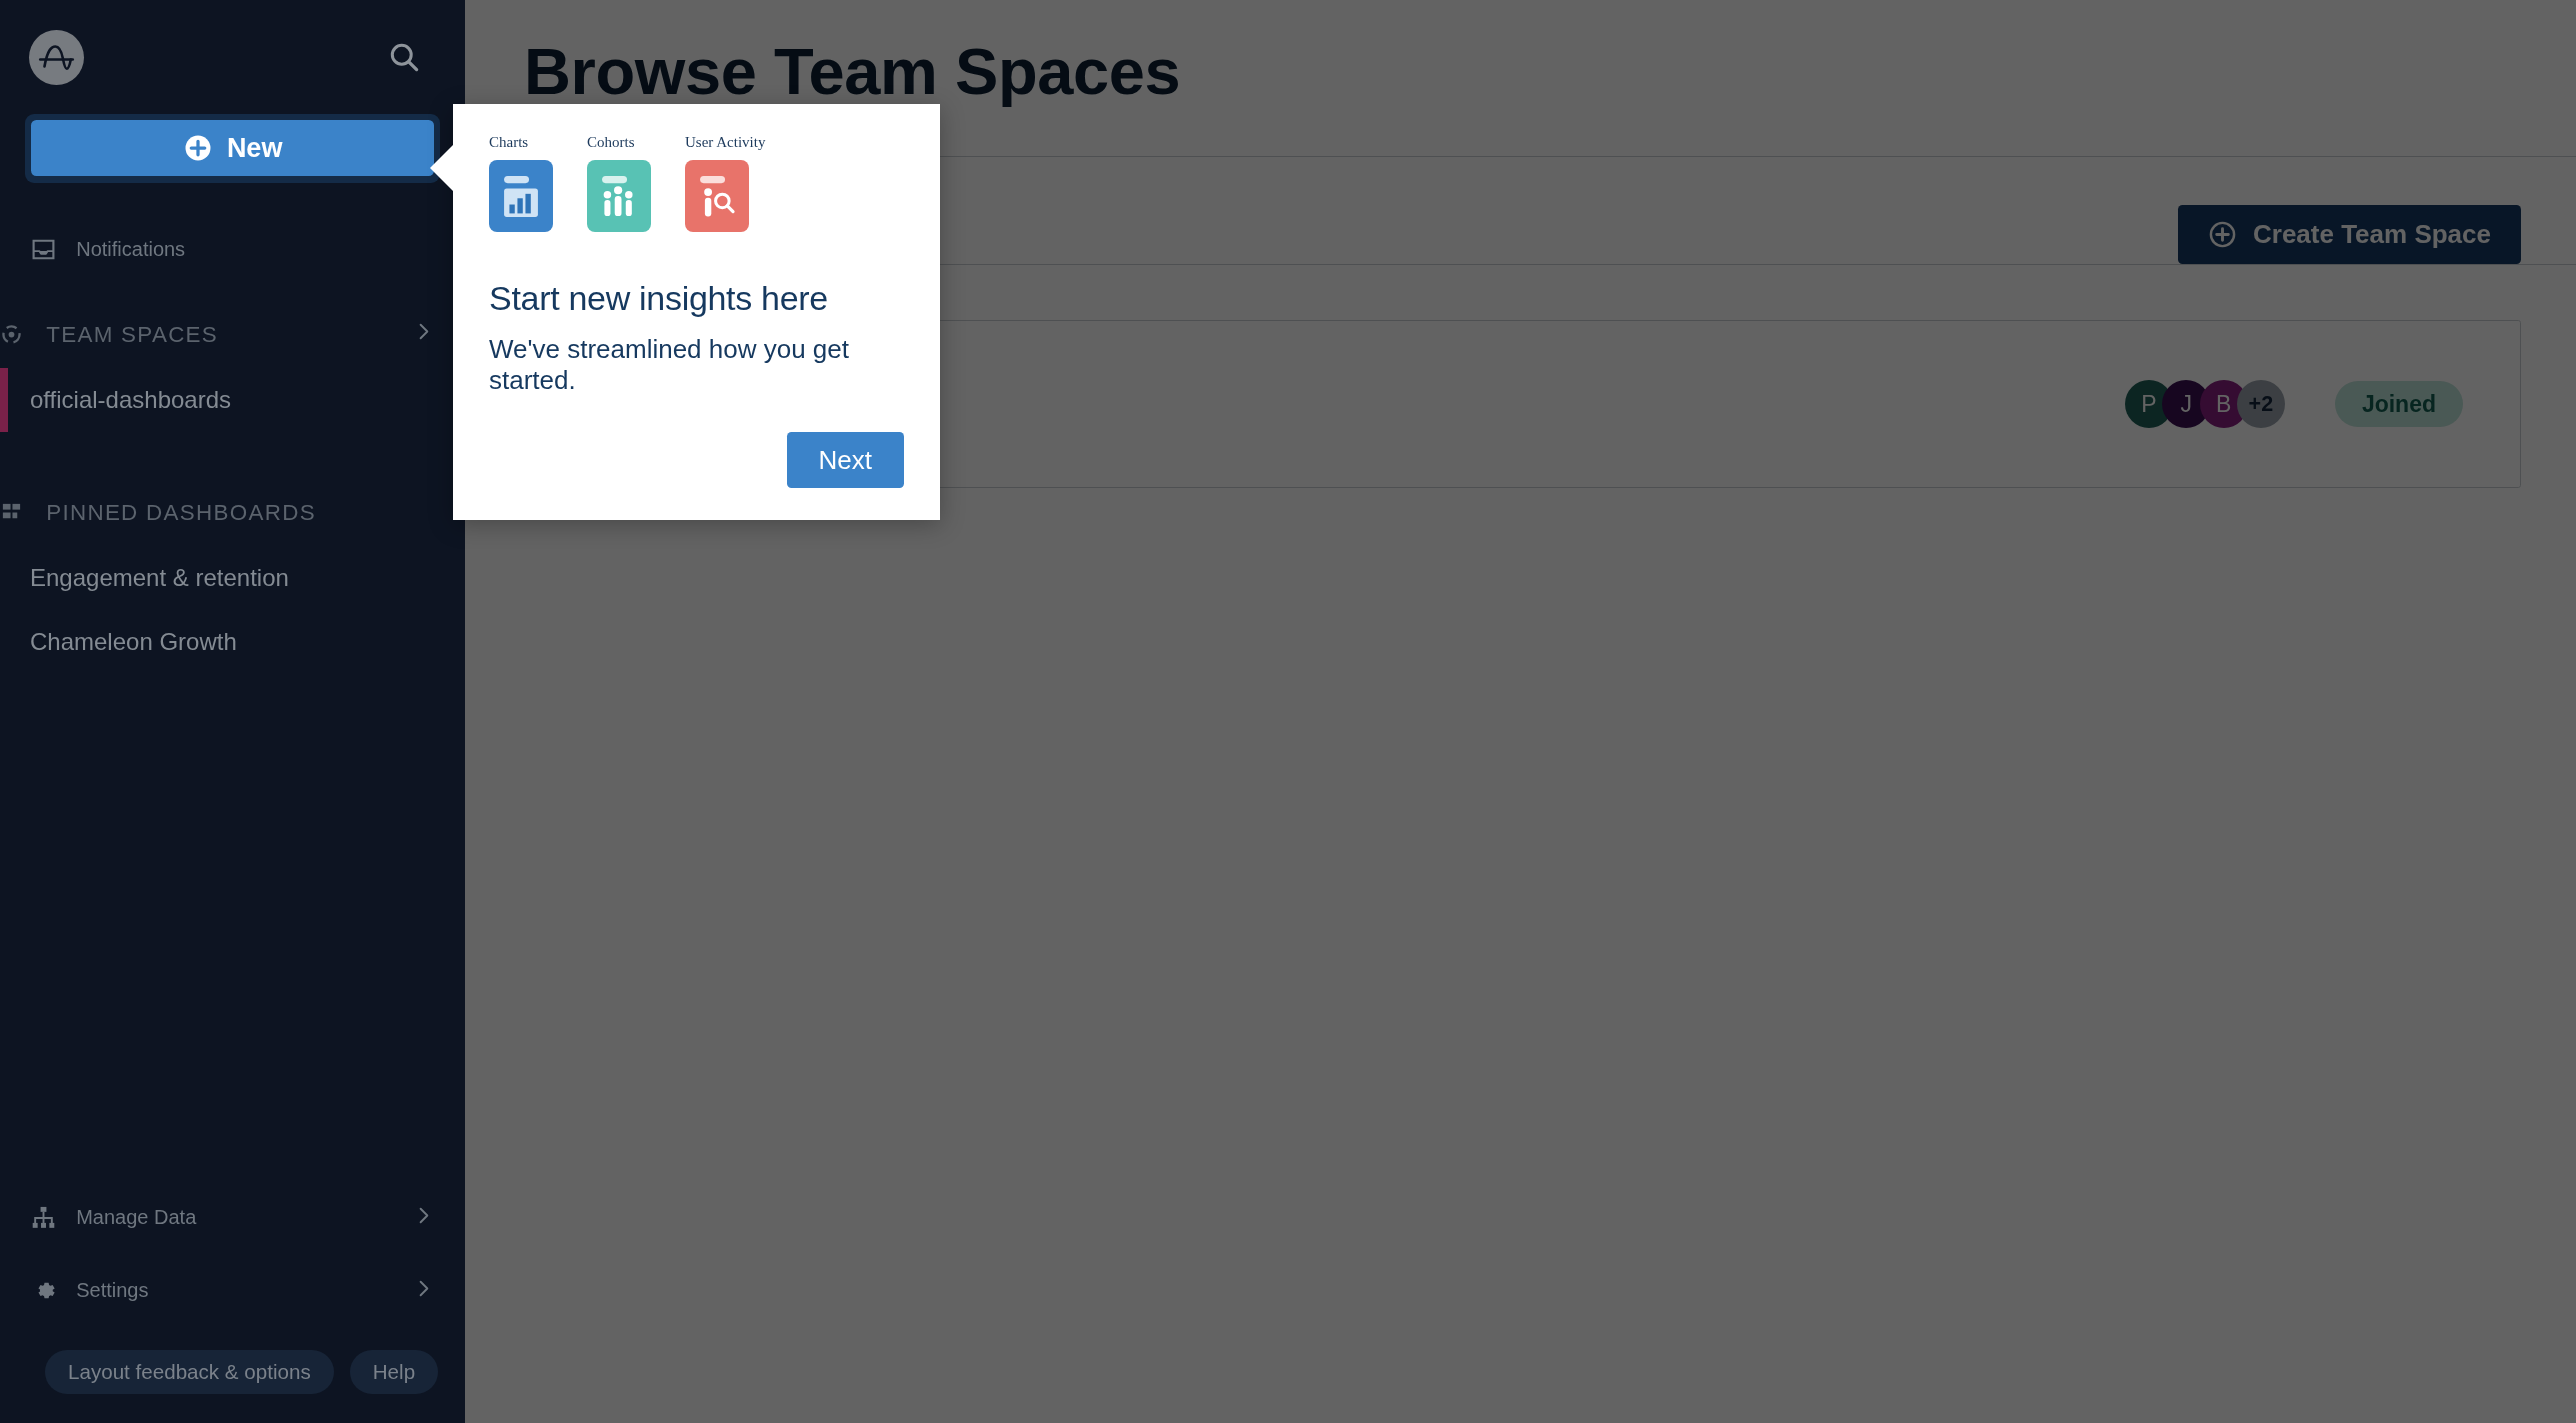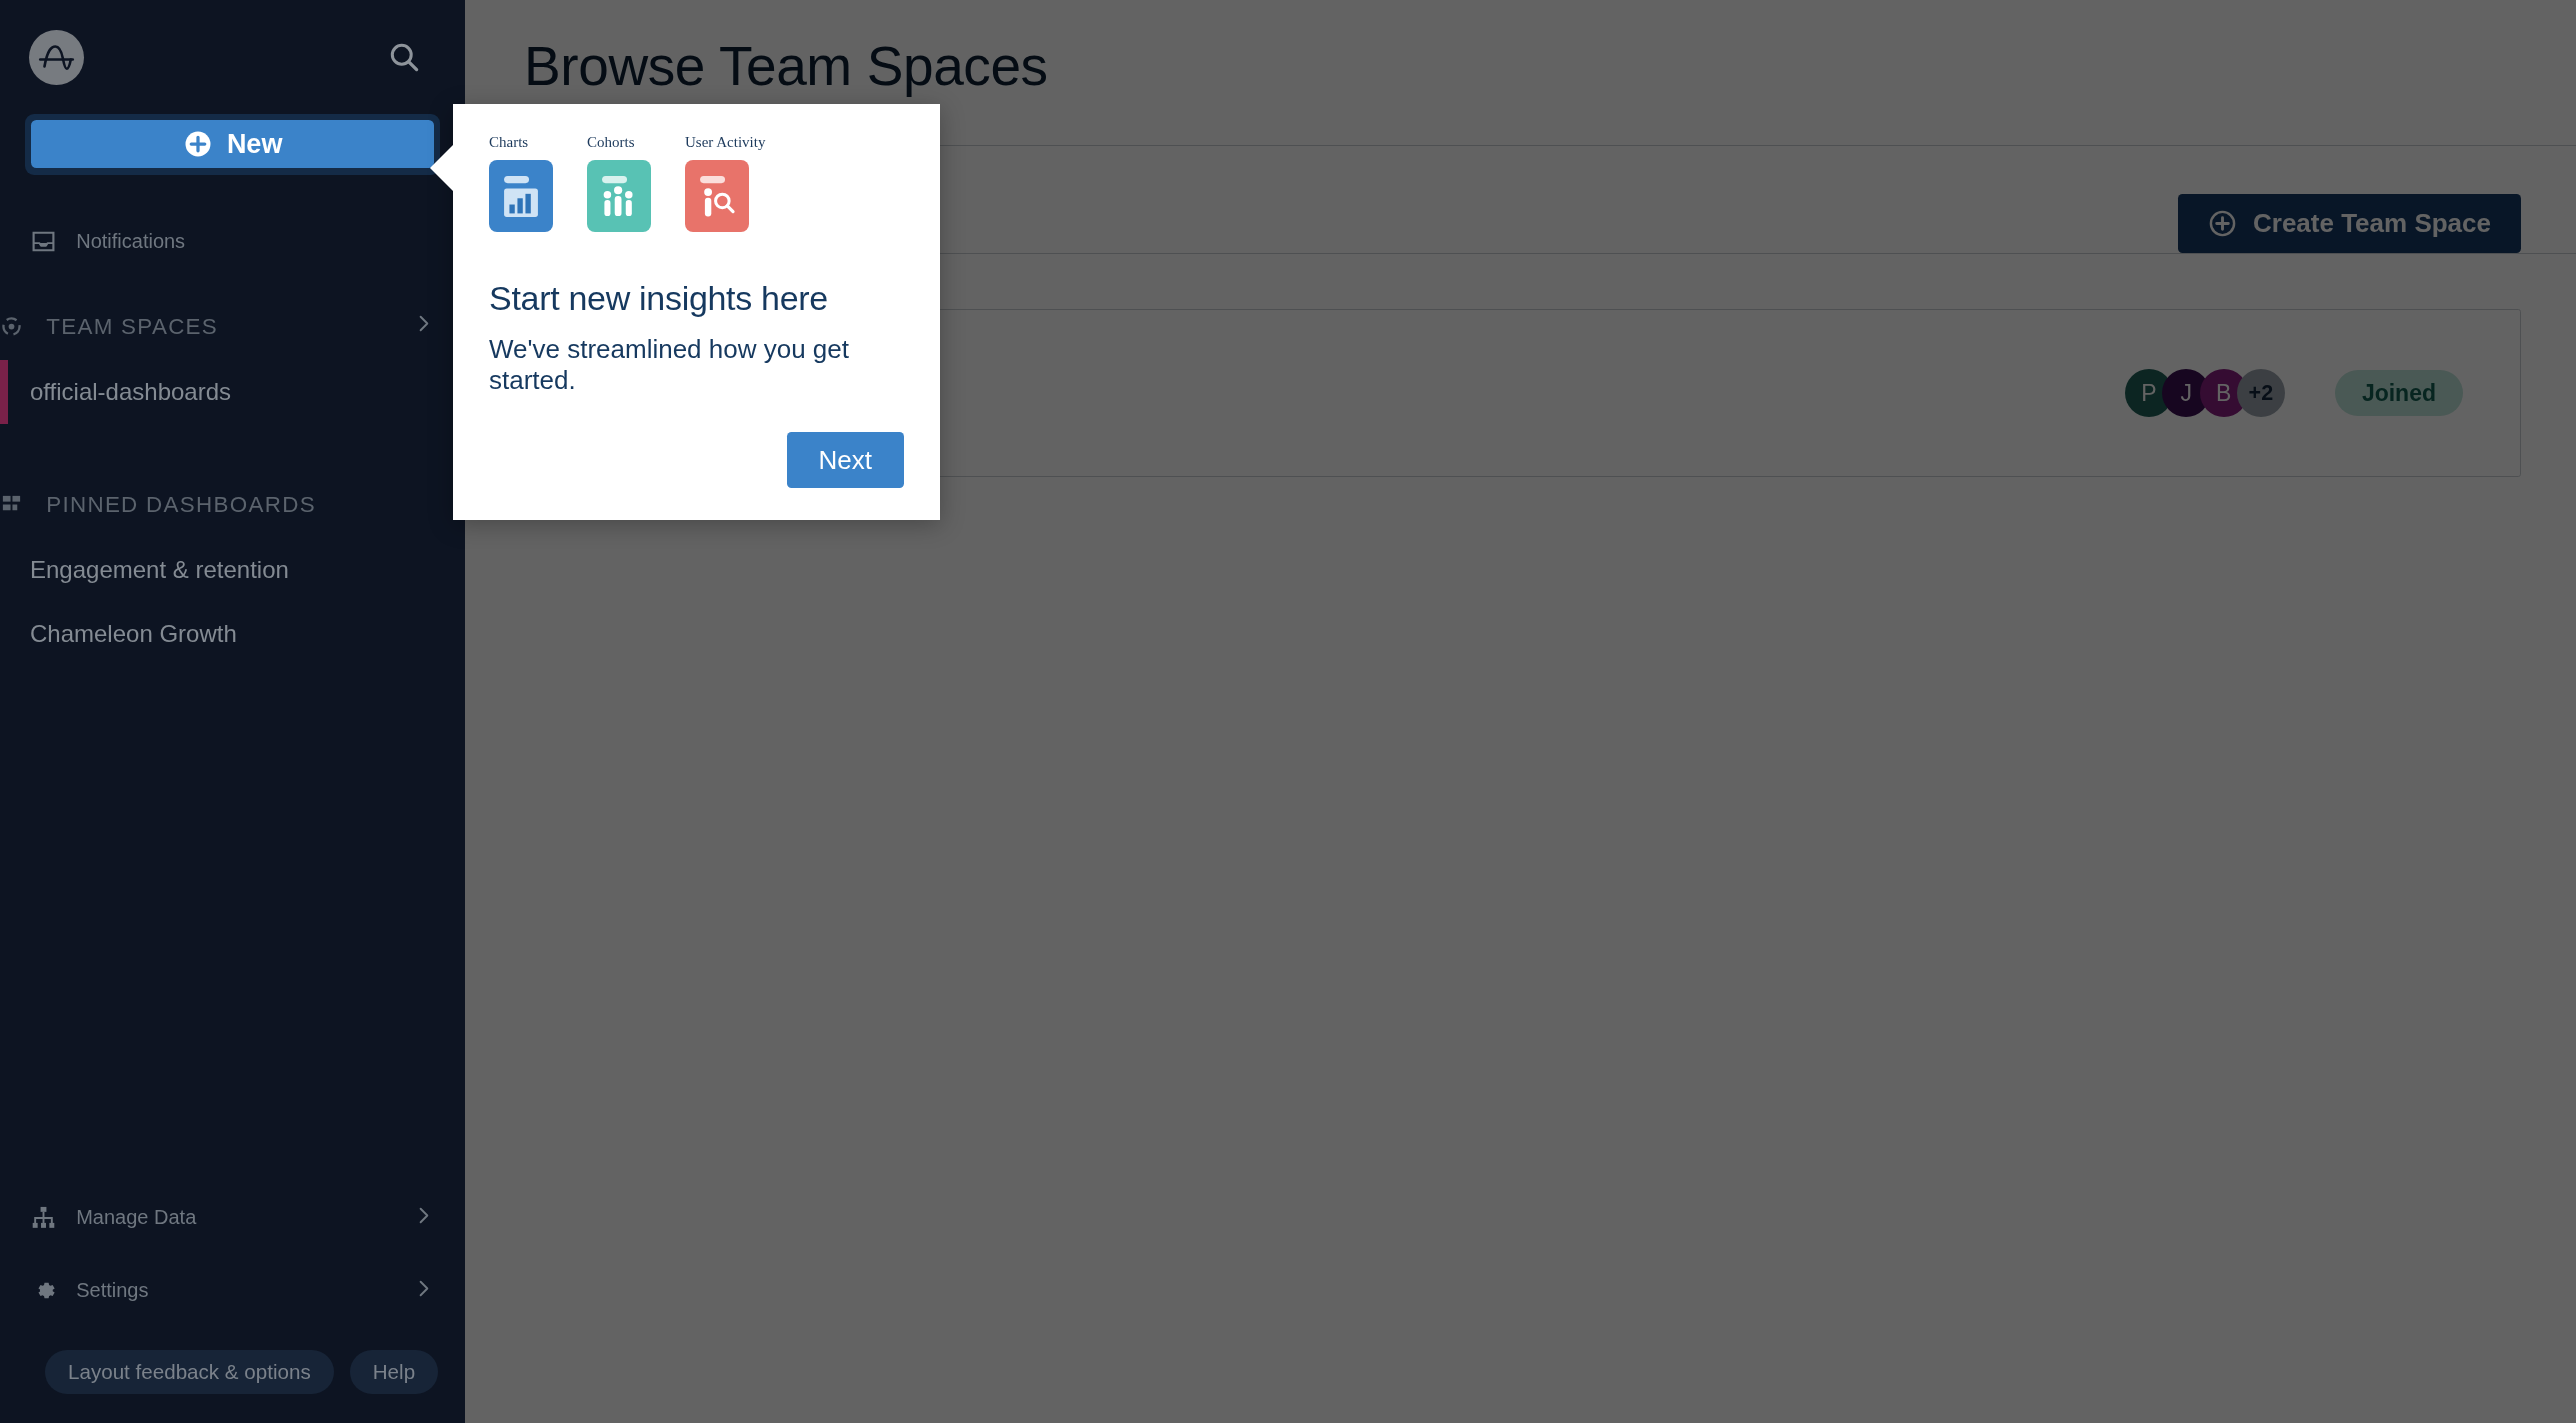--- a/index.html
+++ b/index.html
@@ -49,21 +49,21 @@
   }
 
   .new-btn-wrap {
     margin: 0 25px;
     padding: 6.3px;
     border-radius: 9px;
     background: #142b47;
   }
   .new-btn {
     width: 100%;
-    height: 48px;
+    height: 56px;
     border: none;
     border-radius: 5.4px;
     background: #3b83c9;
     color: #ffffff;
     font-size: 27px;
     font-weight: 700;
     font-family: "Liberation Sans", sans-serif;
     display: flex;
     align-items: center;
     justify-content: center;
@@ -145,22 +145,22 @@
 
   
   #main {
     position: absolute;
     left: 465px; top: 0;
     width: 2111px;
     height: 1423px;
     background: #ffffff;
   }
   .page-title {
-    font-size: 55px;
-    font-weight: 400;
+    font-size: 65px;
+    font-weight: 700;
     color: #0d2034;
     padding: 34px 0 0 59px;
     letter-spacing: -0.4px;
   }
   .toolbar {
     margin-top: 47px;
     height: 109px;
     border-top: 1.8px solid #c9ced4;
     border-bottom: 1.8px solid #c9ced4;
     display: flex;

